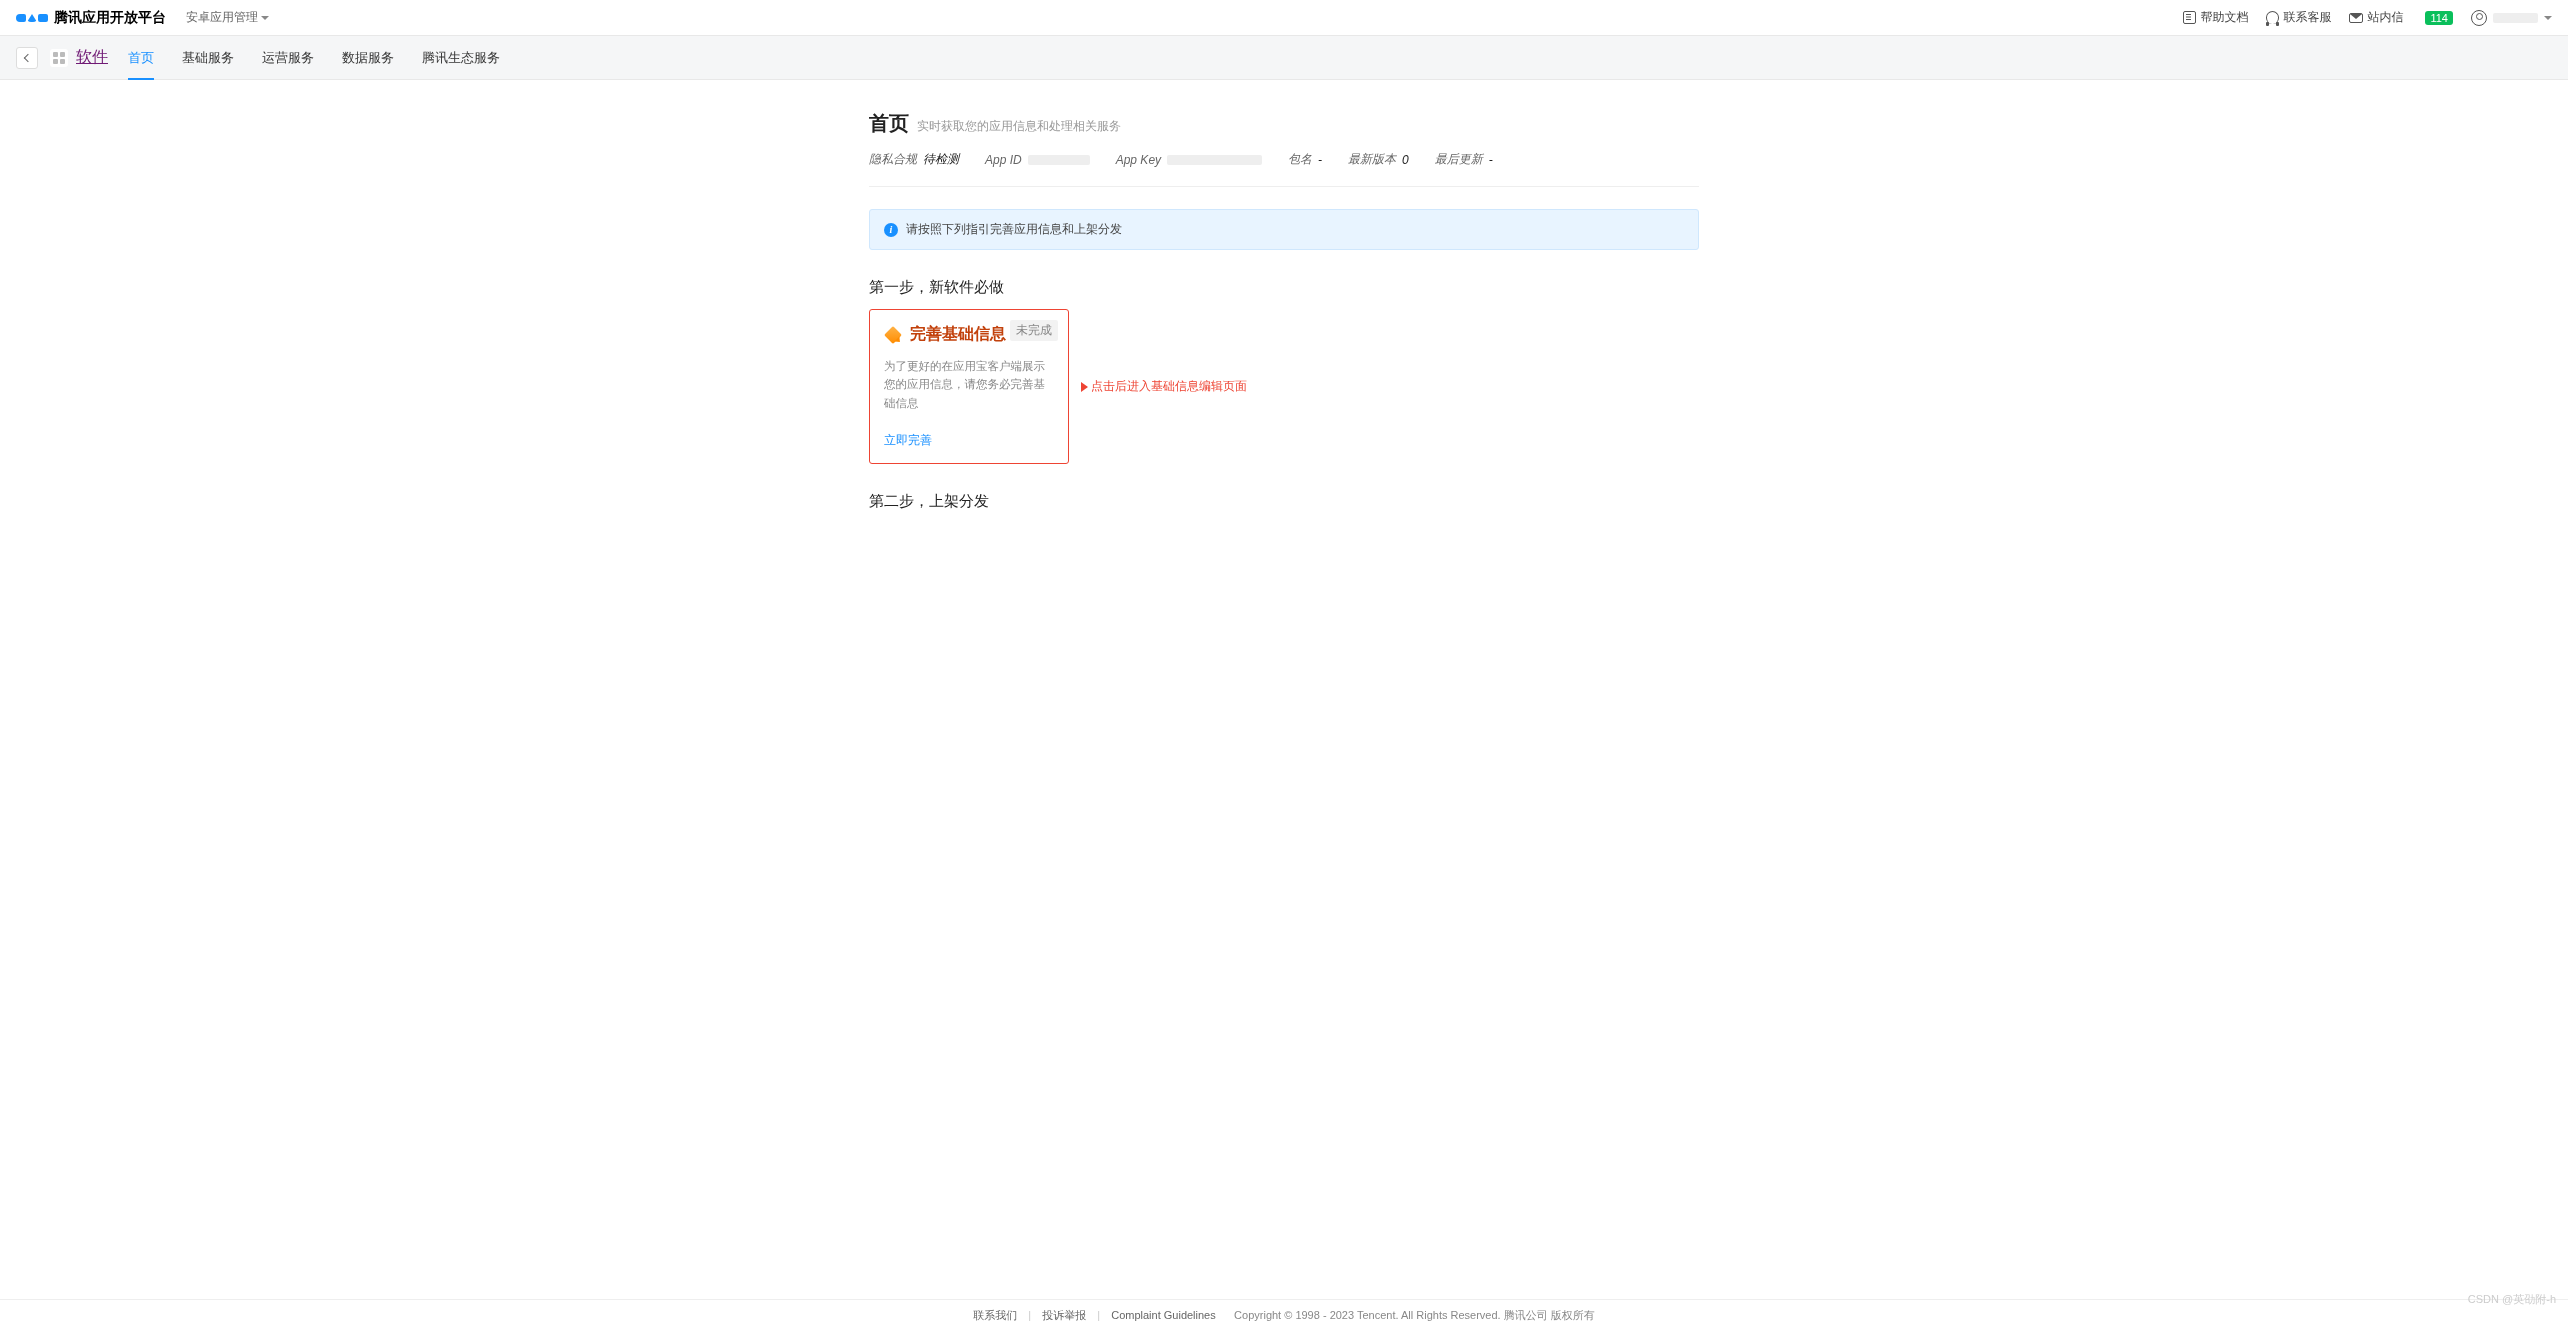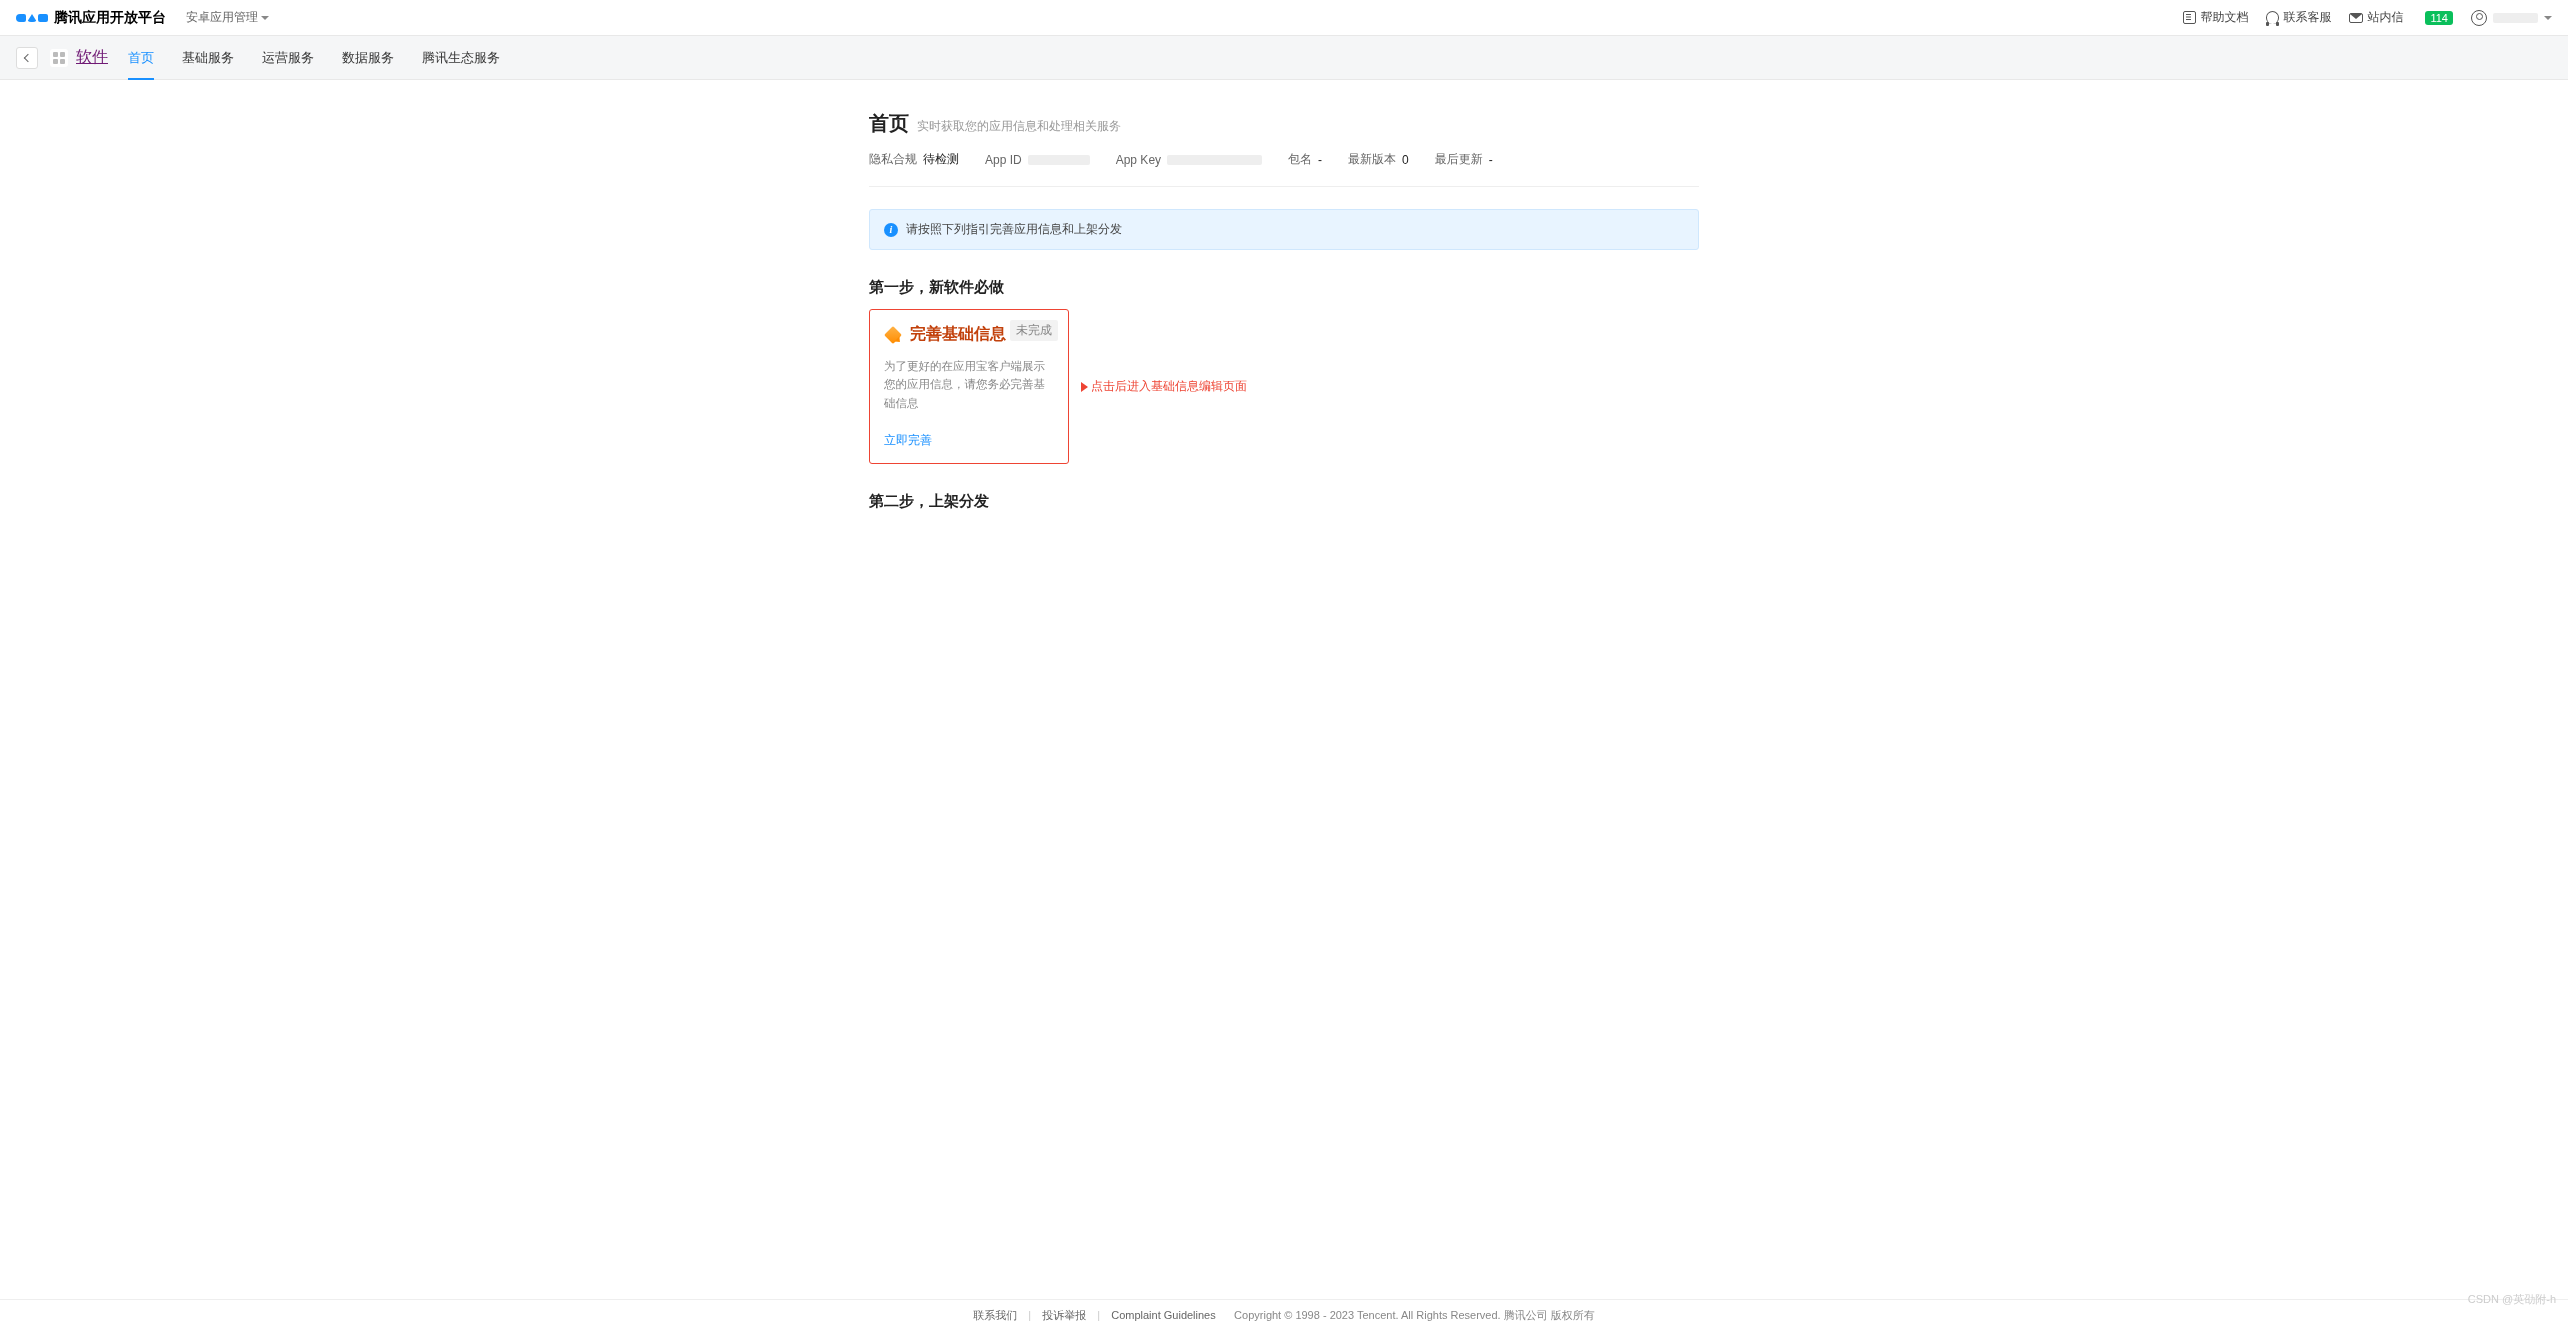--- a/index.html
+++ b/index.html
@@ -43,29 +43,29 @@
     .nav-tab { padding: 13px 0; color: #333; font-size: 13px; cursor: pointer; position: relative; }
     .nav-tab.active { color: #1990ff; }
     .nav-tab.active::after { content:''; position:absolute; bottom:0; left:0; right:0; height:2px; background:#1990ff; }
     
     .content { max-width: 830px; margin: 0 auto; padding: 30px 0 60px; }
     .page-head { display: flex; align-items: baseline; gap: 8px; margin-bottom: 14px; }
     .page-title { font-size: 20px; font-weight: 600; color: #222; }
     .page-sub { font-size: 12px; color: #999; }
     
     .meta-row { display: flex; align-items: center; gap: 26px; padding-bottom: 18px; border-bottom: 1px solid #eee; font-size: 12px; color: #666; }
-    .meta-item { display: flex; align-items: center; gap: 6px; }
+    .meta-item { display: flex; align-items: center; gap: 6px; font-style: italic; }
     .meta-val { color: #222; font-weight: 500; }
     .meta-blur { color: #ddd; background:#eee; border-radius:2px; height:10px; }
     .meta-blur.w1 { width:62px; } .meta-blur.w2 { width:95px; }
     
     .info-banner { margin-top: 22px; background: #e8f4ff; border: 1px solid #cfe7fd; border-radius: 3px; padding: 11px 14px; display: flex; align-items: center; gap: 8px; font-size: 12px; color: #444; }
     .info-i { width: 14px; height: 14px; background: #1990ff; border-radius: 50%; color: #fff; display: flex; align-items: center; justify-content: center; font-size: 10px; font-style: italic; font-weight: bold; font-family: serif;}
     
-    .step-title { font-size: 15px; font-weight: 700; color: #222; margin-top: 28px; margin-bottom: 12px; }
+    .step-title { font-size: 15px; font-weight: 400; color: #222; margin-top: 28px; margin-bottom: 12px; }
     
     .card-row { display: flex; align-items: center; gap: 12px; }
     .card { width: 200px; border: 1px solid #e8e8e8; border-radius: 3px; padding: 14px; position: relative; }
     .card.highlight { border: 1.5px solid #e43; }
     .card-head { display: flex; align-items: center; gap: 8px; margin-bottom: 12px; }
     .card-icon { width: 18px; height: 18px; border-radius: 50%; }
     .card-icon.pen { background: linear-gradient(135deg,#ffb347,#ff8c00); position:relative; border-radius:2px; transform:rotate(45deg) scale(0.7); }
     .card-icon.pen::after{content:'';position:absolute;right:-5px;top:4px;border-left:6px solid #ff8c00;border-top:5px solid transparent;border-bottom:5px solid transparent;}
     .card-icon.send { background: linear-gradient(135deg,#b07cff,#8a4fff); }
     .card-name { font-size: 16px; font-weight: 700; color: #c2410c; }

